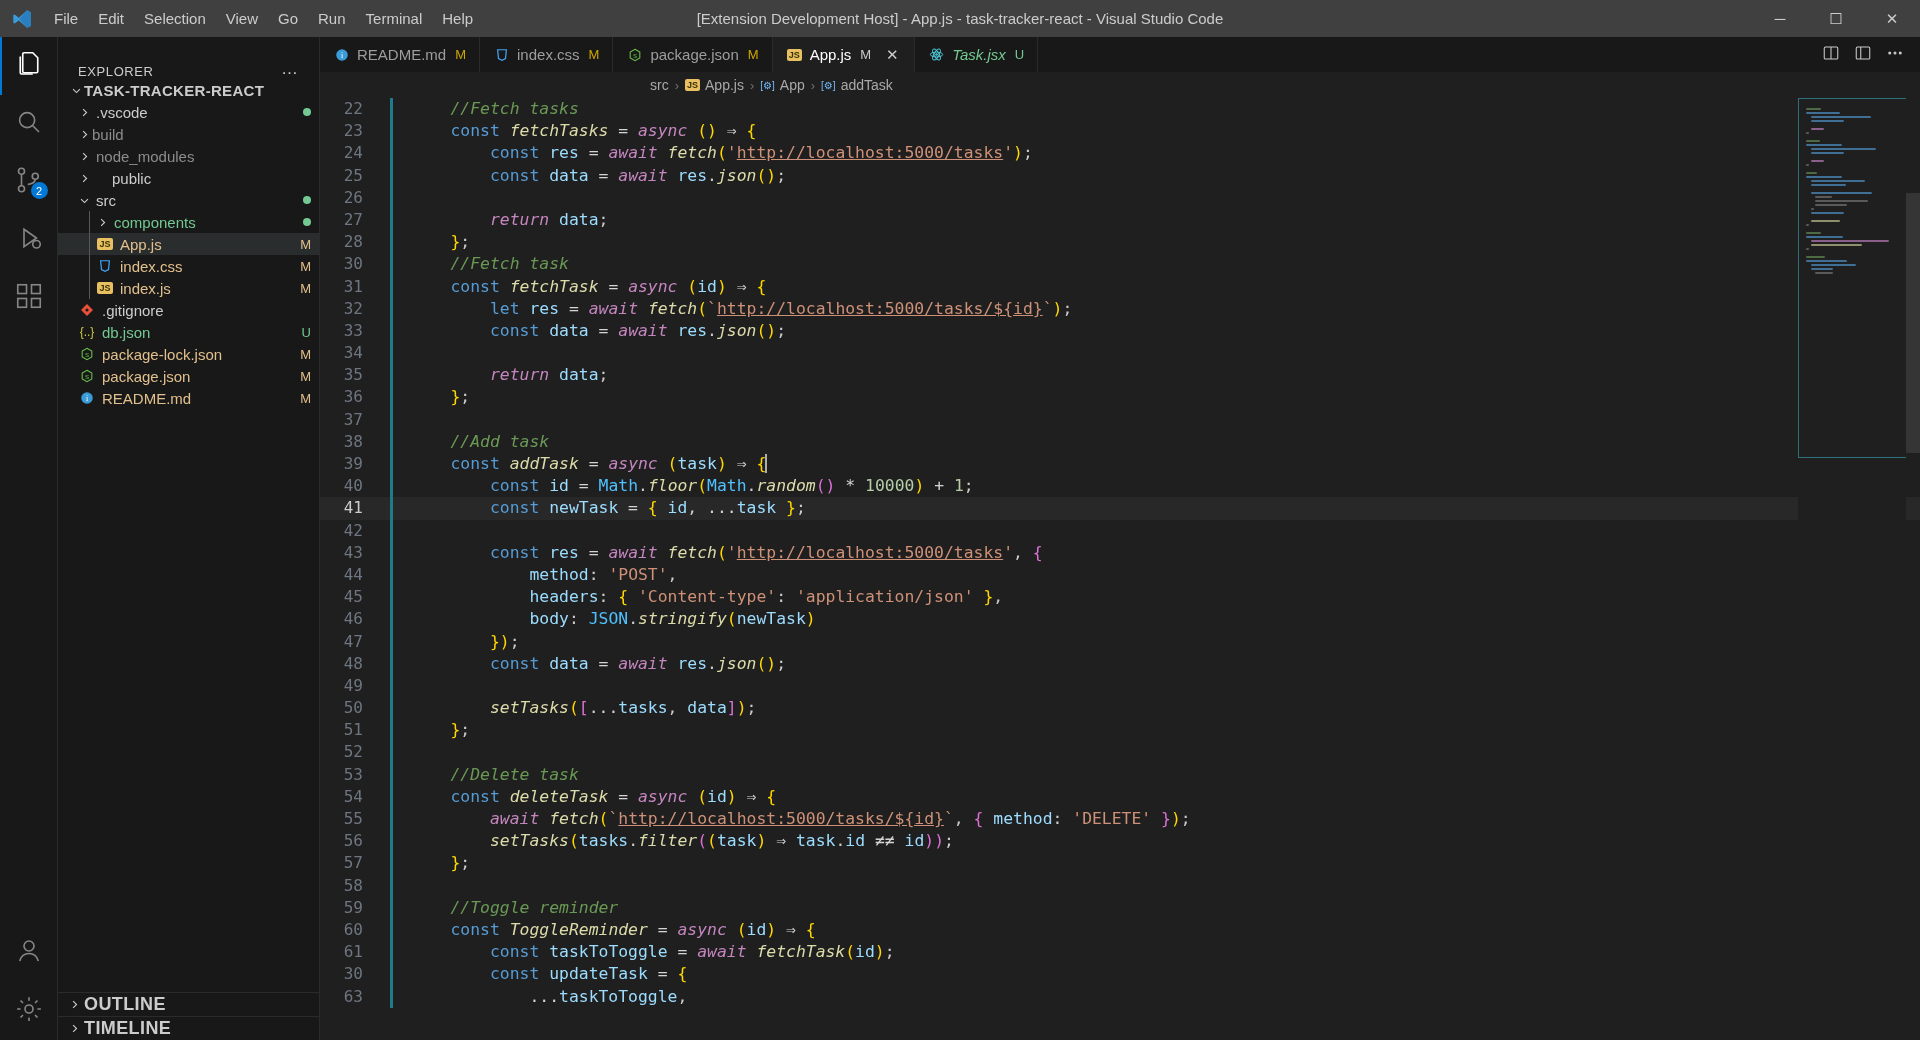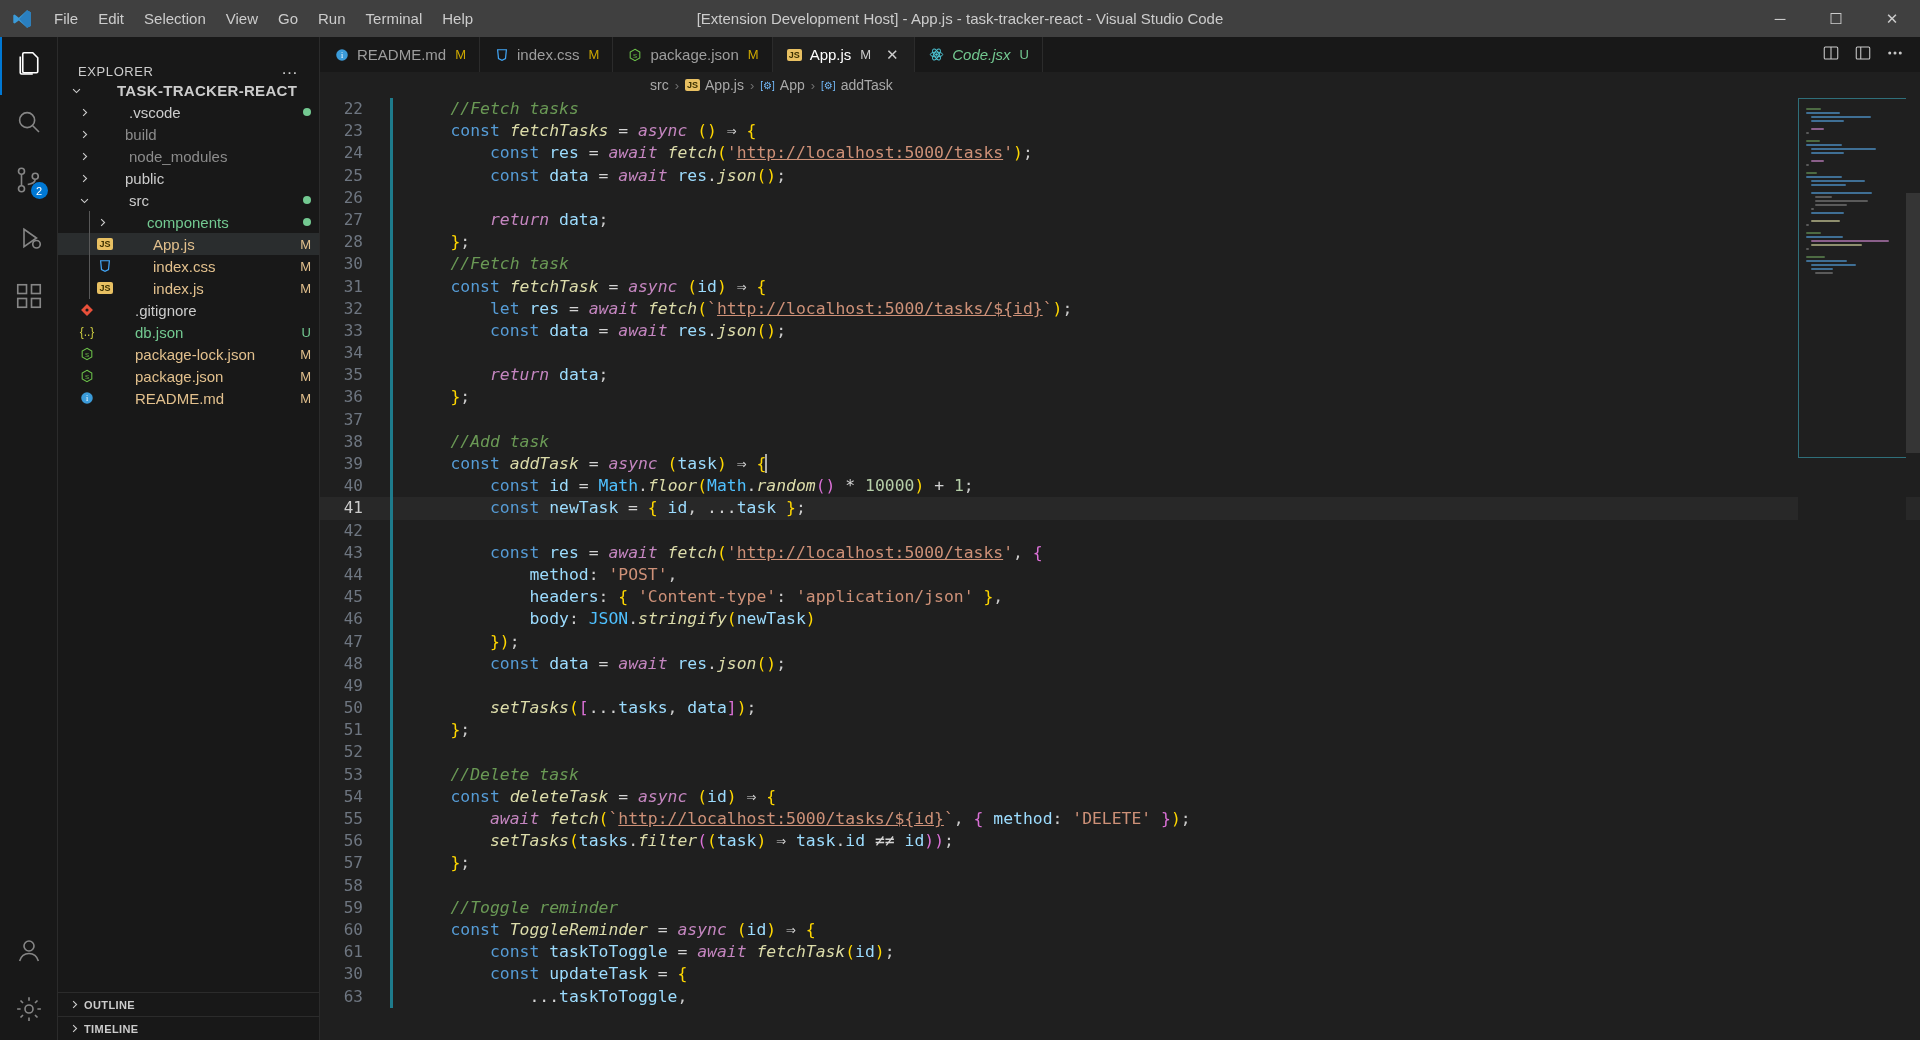--- a/index.html
+++ b/index.html
@@ -37,38 +37,38 @@
   
   .sidebar { width:262px; background:#181818; display:flex; flex-direction:column;
     border-right:1px solid #2b2b2b; }
   .sb-header { height:35px; display:flex; align-items:flex-end; padding:0 20px 0 20px;
     font-size:13px; letter-spacing:.6px; color:#cccccc;margin-top:7px; }
   .sb-header .dots { margin-left:auto; font-size:17px; color:#cccccc; letter-spacing:1px; }
   .sb-tree { flex:1; overflow:hidden; font-size:15px; }
   .tree-root { display:flex; align-items:center; height:22px; padding-left:10px;
     font-weight:bold; font-size:13.5px; letter-spacing:.3px; color:#cccccc; }
   .tree-row { display:flex; align-items:center; height:22px; position:relative;
-    font-size:15px; color:#cccccc; padding-right:8px;gap:33px; }
+    font-size:15px; color:#cccccc; padding-right:8px; }
   .tree-row.selected { background:#2a2d2e; }
   .chev { width:16px; height:16px; display:inline-flex; align-items:center;
     justify-content:center; flex:0 0 16px; color:#cccccc; }
   .chev svg { width:11px; height:11px; stroke:currentColor; fill:none; stroke-width:1.6; }
   .ficon { width:22px; display:inline-flex; align-items:center; justify-content:center;
     flex:0 0 22px; font-size:11px; }
   .tree-label { white-space:nowrap; overflow:hidden; }
   .badge-m { margin-left:auto; font-size:13px; }
   .dot-green { margin-left:auto; width:8px; height:8px; border-radius:50%;
     background:#73c991; }
   .indent-1 { padding-left:18px; }
   .indent-2 { padding-left:36px; }
   .guide { position:absolute; left:31px; top:0; bottom:0; width:1px; background:#585858; }
 
   .sb-bottom { }
   .sb-sect { height:24px; display:flex; align-items:center; padding-left:8px;
-    font-size:11px; font-weight:bold; letter-spacing:.4px; color:#cccccc;
+    font-size:18px; font-weight:bold; letter-spacing:.4px; color:#cccccc;
     border-top:1px solid #2b2b2b; }
   .sb-sect .chev { margin-right:2px; }
 
   
   .editor-group { flex:1; display:flex; flex-direction:column; background:#1f1f1f;
     min-width:0; }
   .tabs { height:35px; background:#181818; display:flex; align-items:stretch;
     position:relative; }
   .tab { display:flex; align-items:center; gap:7px; padding:0 13px; font-size:15px;
     background:#181818; border-right:1px solid #2b2b2b; color:#9d9d9d;
@@ -272,21 +272,21 @@
               </svg>
             </span>
             <span class="tree-label" style="color: rgb(140, 140, 140); margin-left: 4px;">node_modules</span>
           </div>
           <div class="tree-row indent-1">
             <span class="chev">
               <svg viewBox="0 0 16 16">
                 <path d="M6 3l5 5-5 5"></path>
               </svg>
             </span>
-            <span class="tree-label" style="color: rgb(204, 204, 204); margin-left: 0;">public</span>
+            <span class="tree-label" style="color: rgb(204, 204, 204); margin-left: 20px;">public</span>
           </div>
           <div class="tree-row indent-1">
             <span class="chev">
               <svg viewBox="0 0 16 16">
                 <path d="M3 6l5 5 5-5"></path>
               </svg>
             </span>
             <span class="tree-label" style="color: rgb(204, 204, 204); margin-left: 4px;">src</span>
             <span class="dot-green"></span>
           </div>
@@ -439,21 +439,21 @@
             <span class="ticon">
               <svg viewBox="0 0 16 16" style="width:15px;height:15px;">
                 <g stroke="#4ec9d9" fill="none" stroke-width="1">
                   <ellipse cx="8" cy="8" rx="6.6" ry="2.6"></ellipse>
                   <ellipse cx="8" cy="8" rx="6.6" ry="2.6" transform="rotate(60 8 8)"></ellipse>
                   <ellipse cx="8" cy="8" rx="6.6" ry="2.6" transform="rotate(120 8 8)"></ellipse>
                 </g>
                 <circle cx="8" cy="8" r="1.4" fill="#4ec9d9"></circle>
               </svg>
             </span>
-            <span class="tab-italic">Code.jsx</span>
+            <span class="tab-italic">Task.jsx</span>
             <span class="tmod u">U</span>
           </div>
         </div>
       <div class="tabs-actions">
         <span>
           <svg viewBox="0 0 24 24">
               <rect x="3" y="4" width="18" height="16" rx="1.5"></rect>
               <path d="M12 4v16"></path>
             </svg>
         </span>

